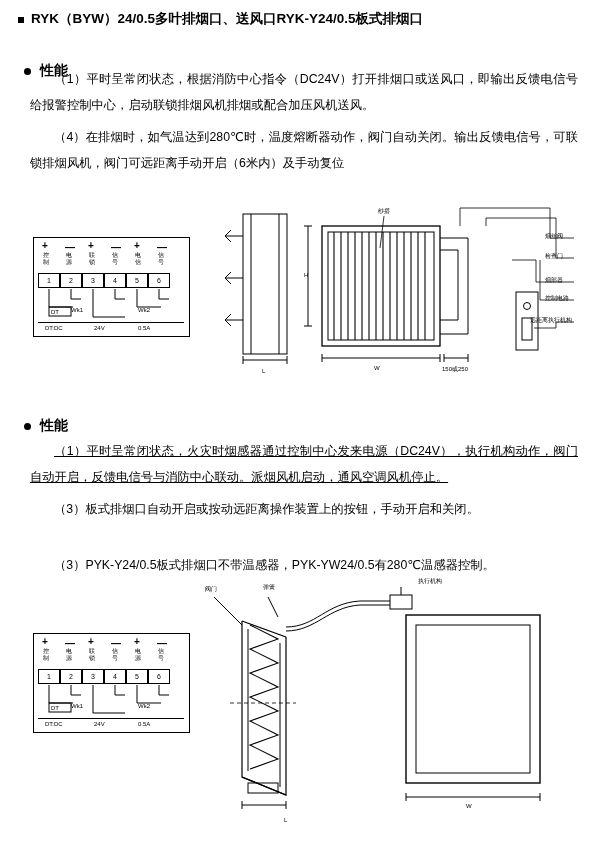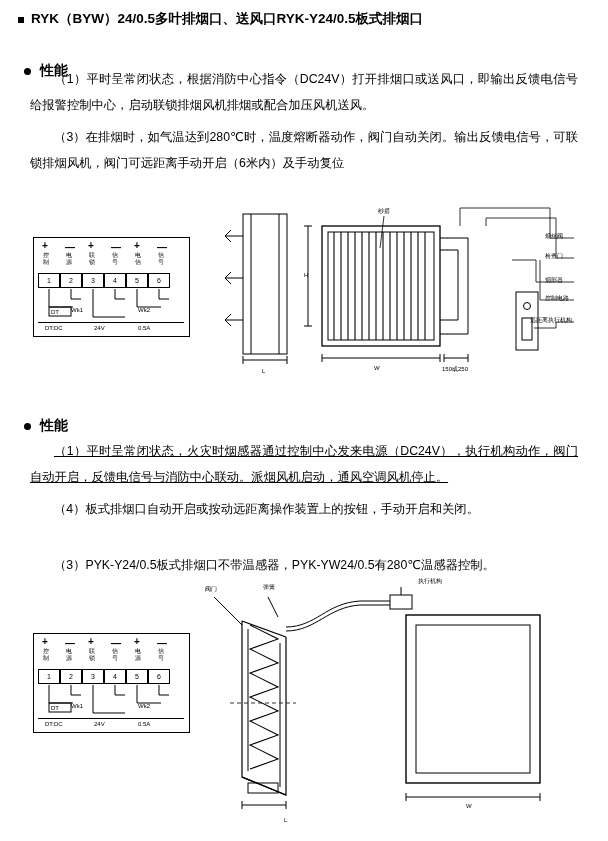--- a/index.html
+++ b/index.html
@@ -140,21 +140,21 @@
   <div class="section-head" style="left:24px; top:38px;">
     <span class="bullet-dot"></span>
     <span class="section-title">性能</span>
   </div>
 
   <div class="para" style="left:30px; top:66px; width:548px;">
     <span class="indent"></span><span>（1）平时呈常闭状态，根据消防中心指令（DC24V）打开排烟口或送风口，即输出反馈电信号给报警控制中心，启动联锁排烟风机排烟或配合加压风机送风。</span>
   </div>
 
   <div class="para" style="left:30px; top:124px; width:548px;">
-    <span class="indent"></span><span>（3）在排烟时，如气温达到280℃时，温度熔断器动作，阀门自动关闭。输出反馈电信号，可联锁排烟风机，阀门可远距离手动开启（6米内）及手动复位</span>
+    <span class="indent"></span><span>（4）在排烟时，如气温达到280℃时，温度熔断器动作，阀门自动关闭。输出反馈电信号，可联锁排烟风机，阀门可远距离手动开启（6米内）及手动复位</span>
   </div>
 
   <div class="diagram" style="left:0px; top:190px; width:608px; height:195px;">
 
     <div class="ctrl-box" style="left:33px; top:47px; width:155px; height:98px;"></div>
 
     <div class="sign" style="left:42px; top:50px;">+</div>
     <div class="sign" style="left:65px; top:52px;">—</div>
     <div class="sign" style="left:88px; top:50px;">+</div>
     <div class="sign" style="left:111px; top:52px;">—</div>
@@ -306,21 +306,21 @@
   <div class="section-head" style="left:24px; top:393px;">
     <span class="bullet-dot"></span>
     <span class="section-title">性能</span>
   </div>
 
   <div class="para" style="left:30px; top:438px; width:548px;text-decoration:underline;">
     <span class="indent"></span><span>（1）平时呈常闭状态，火灾时烟感器通过控制中心发来电源（DC24V），执行机构动作，阀门自动开启，反馈电信号与消防中心联动。派烟风机启动，通风空调风机停止。</span>
   </div>
 
   <div class="para" style="left:30px; top:496px; width:548px;">
-    <span class="indent"></span><span>（4）板式排烟口自动开启或按动远距离操作装置上的按钮，手动开启和关闭。</span>
+    <span class="indent"></span><span>（3）板式排烟口自动开启或按动远距离操作装置上的按钮，手动开启和关闭。</span>
   </div>
 
   <div class="para" style="left:30px; top:524px; width:548px;margin-top:28px;">
     <span class="indent"></span><span>（3）PYK-Y24/0.5板式排烟口不带温感器，PYK-YW24/0.5有280℃温感器控制。</span>
   </div>
 
   <div class="diagram" style="left:0px; top:565px; width:608px; height:270px;">
 
     <div class="ctrl-box" style="left:33px; top:68px; width:155px; height:98px;"></div>
 

